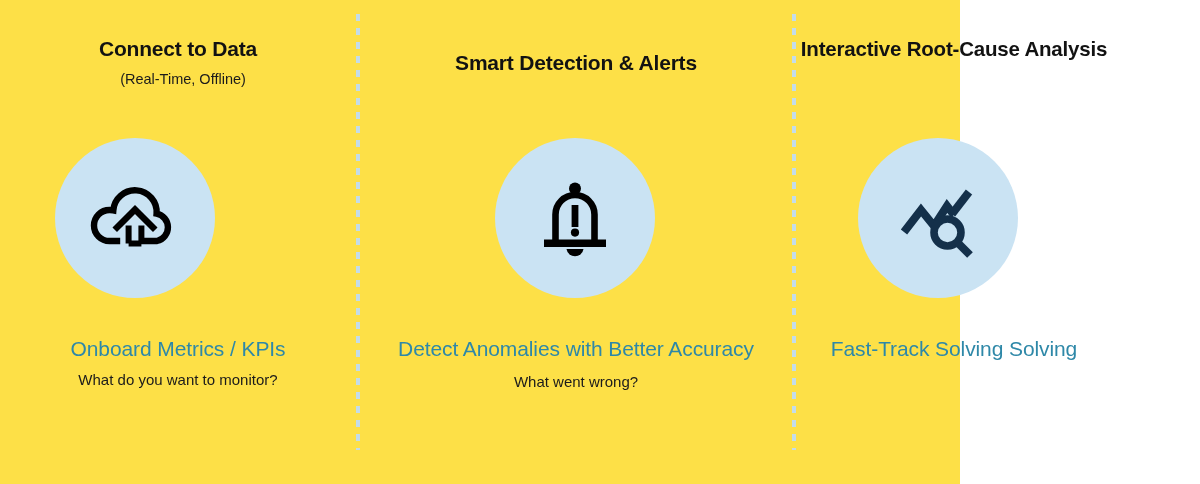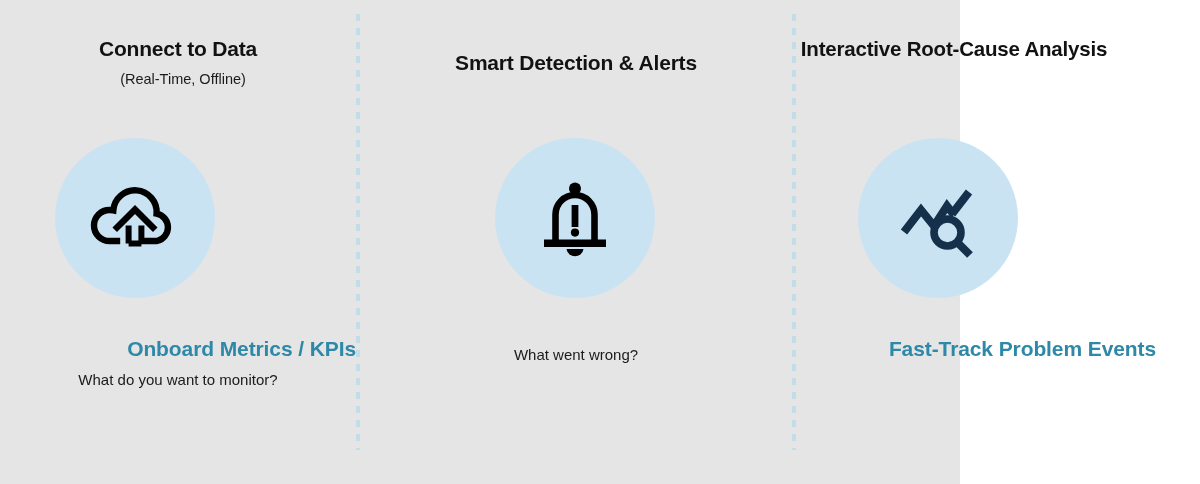--- a/index.html
+++ b/index.html
@@ -12,21 +12,21 @@
     height: 484px;
     font-family: "Liberation Sans", sans-serif;
     color: #111111;
     overflow: hidden;
   }
 
   .board {
     position: relative;
     width: 960px;
     height: 484px;
-    background: #e5e5e5;
+    background: #fde047;
   }
 
   
   .divider {
     position: absolute;
     top: 14px;
     height: 436px;
     width: 4px;
     background-image: linear-gradient(
         to bottom,
@@ -104,26 +104,25 @@
     width: 100%;
     text-align: center;
     left: 0;
   }
   .col-1 .caption-block { top: 336px; }
   .col-2 .caption-block { top: 336px; }
   .col-3 .caption-block { top: 336px; }
 
   .caption-title {
     font-size: 21px;
-    font-weight: bold;
+    font-weight: normal;
     color: #2e88a8;
     line-height: 1.28;
     margin: 0;
     letter-spacing: -0.1px;
-    text-align: right;
   }
   .caption-sub {
     font-size: 15px;
     color: #1b1b1b;
     line-height: 1.3;
     margin: 7px 0 0 0;
     text-align: center;
   }
   .col-2 .caption-sub { margin-top: 9px; }
   .col-3 .caption-sub { margin-top: 7px; }
@@ -187,20 +186,21 @@
             <path d="M39.5 79 A8.6 8.6 0 0 0 56.5 79 Z" fill="#000000"></path>
 
             <rect x="44.6" y="35" width="6.8" height="22" fill="#000000"></rect>
             <circle cx="48" cy="62.6" r="4.1" fill="#000000"></circle>
           </svg>
         </span>
       </div>
     </div>
 
     <div class="caption-block">
+      <div class="caption-title">Detect Anomalies with Better Accuracy</div>
       <div class="caption-sub">What went wrong?</div>
     </div>
   </div>
 
   <div class="column col-3">
     <div class="head-block">
       <div class="title">Interactive Root-Cause Analysis</div>
     </div>
 
     <div class="circle-wrap">
@@ -214,17 +214,17 @@
 
             <circle cx="57.5" cy="62.5" r="13.5" stroke="#14304a" stroke-width="7.6" fill="none"></circle>
 
             <path d="M67.5 72.5 L80 85" stroke="#14304a" stroke-width="8" stroke-linecap="butt"></path>
           </svg>
         </span>
       </div>
     </div>
 
     <div class="caption-block">
-      <div class="caption-title">Fast-Track Problem Events</div>
+      <div class="caption-title">Fast-Track Solving Solving</div>
     </div>
   </div>
 
 </div>
 
 </body></html>

